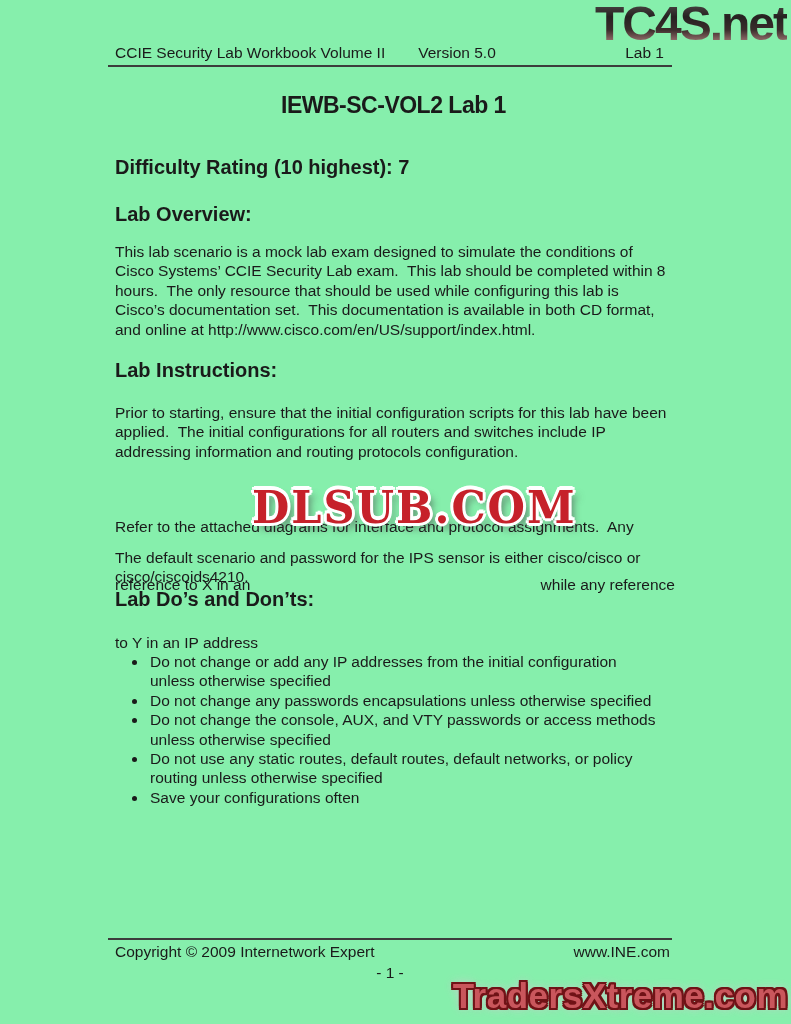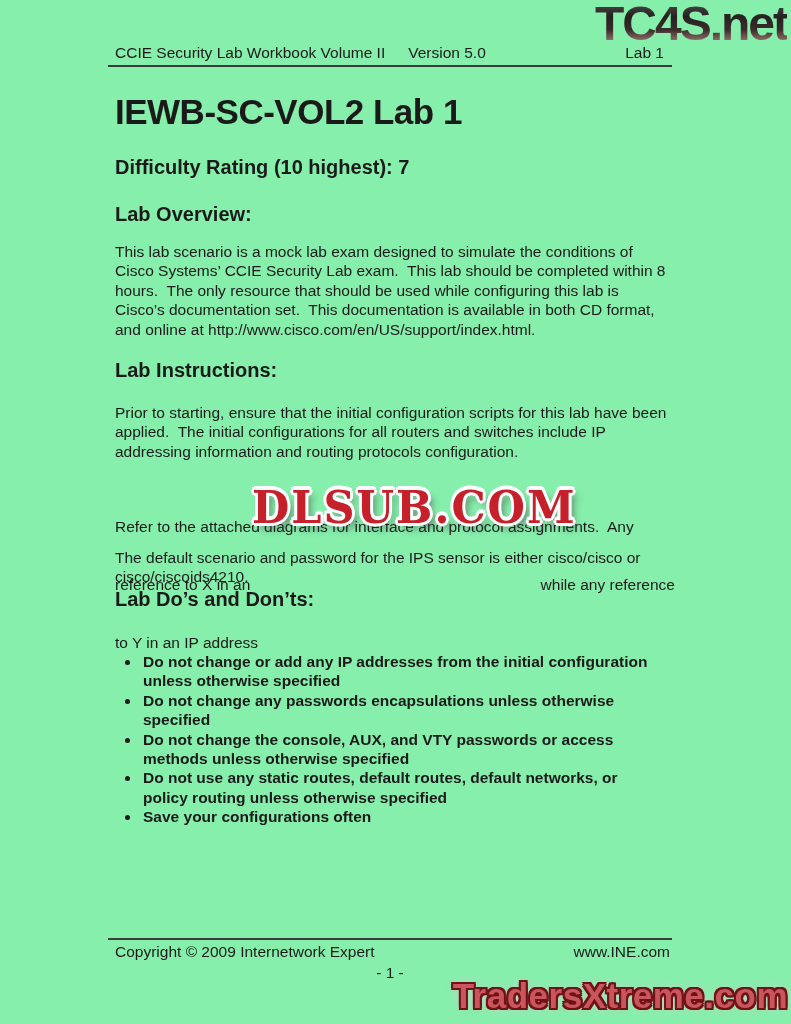--- a/index.html
+++ b/index.html
@@ -14,41 +14,41 @@
     font-size:48px;font-weight:bold;letter-spacing:-2px;line-height:1;
     background:linear-gradient(180deg,#55504e 0%,#262121 35%,#3a2c2b 62%,#9c7672 88%,#c8aaa6 100%);
     -webkit-background-clip:text;background-clip:text;color:transparent;
   }
   
   .header{
     position:absolute;left:108px;top:44px;width:564px;
     border-bottom:2px solid #3c3c3c;padding-bottom:3px;
     font-size:15.5px;display:flex;align-items:baseline;
   }
-  .header .hleft{padding-left:7px;display:flex;gap:23px;}
+  .header .hleft{padding-left:7px;display:flex;gap:33px;}
   .header .hright{margin-left:auto;margin-right:8px;}
   
   .title{
     position:absolute;top:92px;left:115px;width:557px;
-    font-size:35px;font-weight:bold;letter-spacing:-0.5px;
+    text-align:center;font-size:23px;font-weight:bold;letter-spacing:-0.5px;
   }
   .difficulty{position:absolute;left:115px;top:156px;font-size:20px;font-weight:bold;}
   .sec-h{position:absolute;left:115px;font-size:20px;font-weight:bold;}
   .h-overview{top:203px;} .h-instructions{top:359px;} .h-dos{top:588px;}
   
   .para{
     position:absolute;left:115px;width:560px;
     font-size:15.5px;line-height:19.4px;white-space:pre-wrap;
   }
   .p-overview{top:242px;} .p-instructions{top:403px;}
   .p-diagrams{top:478px;} .p-credentials{top:548px;}
   .split-line{display:flex;}
   .split-line .right-frag{margin-left:auto;}
   
-  .bullets{position:absolute;left:108px;top:652px;width:548px;font-size:15.5px;line-height:19.4px;font-weight:bold;}
+  .bullets{position:absolute;left:115px;top:652px;width:548px;font-size:15.5px;line-height:19.4px;}
   .bullets ul{margin:0;padding-left:33px;}
   .bullets li{padding-left:2px;margin:0;}
   
   .footer{
     position:absolute;left:108px;top:938px;width:564px;
     border-top:2px solid #3c3c3c;padding-top:3px;font-size:15.5px;
   }
   .footer .frow{display:flex;}
   .footer .fleft{padding-left:7px;}
   .footer .fright{margin-left:auto;margin-right:2px;}

